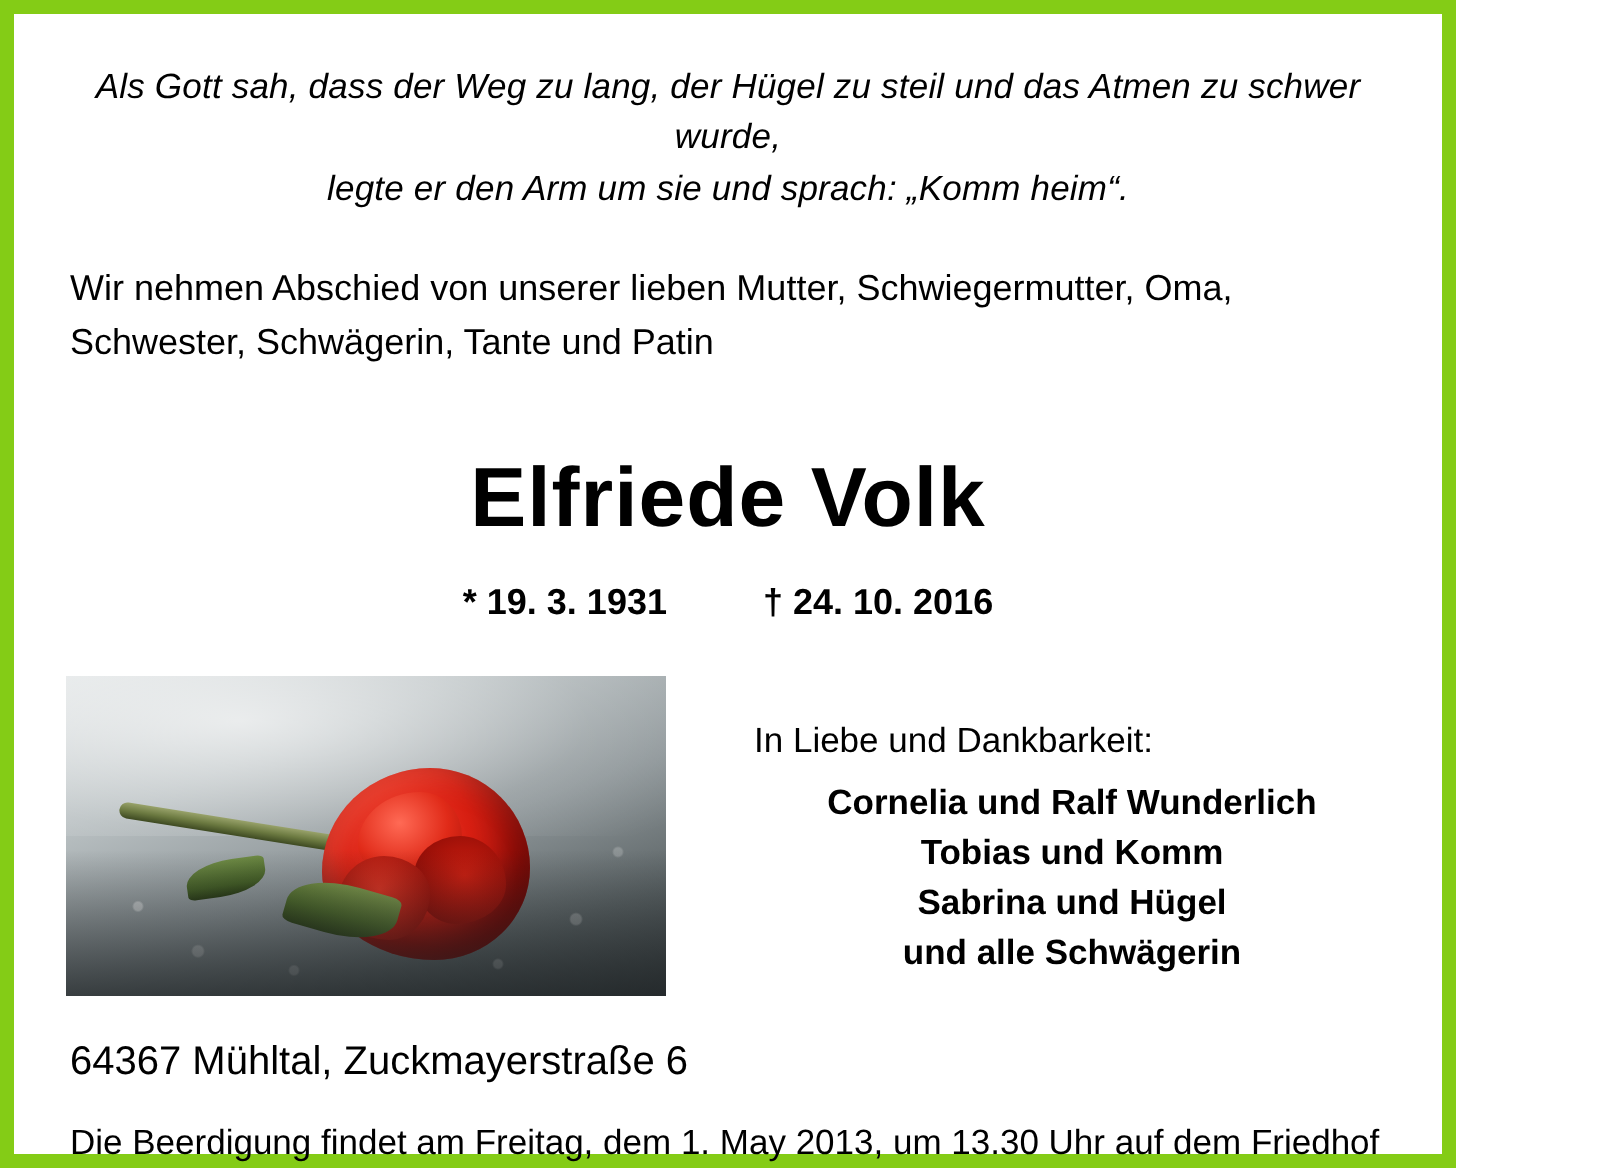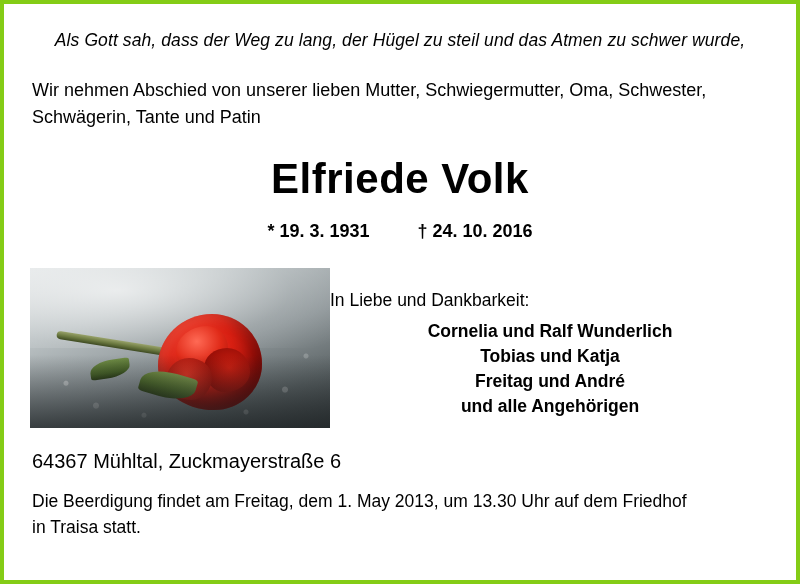--- a/index.html
+++ b/index.html
@@ -10,24 +10,24 @@
   body {
     width: 800px;
     height: 584px;
     font-family: "Liberation Sans", sans-serif;
     color: #000000;
     overflow: hidden;
   }
   .obituary {
     position: relative;
     box-sizing: border-box;
-    width: 800px;
+    width: 728px;
     height: 584px;
     background: #ffffff;
-    border: 4px solid #84cc16;
+    border: 7px solid #84cc16;
     padding: 20px 26px 10px 26px;
   }
   .verse {
     font-style: italic;
     font-size: 17.5px;
     line-height: 1.45;
     text-align: center;
     margin: 4px 8px 0 8px;
     letter-spacing: 0.1px;
   }
@@ -37,21 +37,21 @@
     font-size: 18px;
     line-height: 1.5;
     margin: 24px 2px 0 2px;
     text-align: left;
   }
   .name {
     text-align: center;
     font-size: 42px;
     font-weight: bold;
     letter-spacing: 0.5px;
-    margin-top: 26px;
+    margin-top: 42px;
     line-height: 1.05;
   }
   .maiden {
     text-align: center;
     font-size: 16px;
     font-weight: bold;
     margin-top: 8px;
   }
   .dates {
     display: flex;
@@ -158,20 +158,21 @@
     left: 60px;
     top: 92px;
     width: 40px;
     height: 18px;
     background: linear-gradient(to bottom, #6f8c45 0%, #445f25 70%, #2a3c15 100%);
     border-radius: 60% 10% 60% 10%;
     transform: rotate(-8deg);
   }
   .family {
     flex: 1 1 auto;
+    padding-left: 44px;
     padding-top: 22px;
   }
   .family .lead {
     font-size: 17.5px;
     margin-bottom: 8px;
   }
   .family ul {
     list-style: none;
     margin: 0;
     padding: 0;
@@ -194,20 +195,21 @@
     margin-left: 2px;
   }
 </style>
 </head>
 <body>
 
 <div class="obituary">
 
   <div class="verse">
     <span class="line1">Als Gott sah, dass der Weg zu lang, der Hügel zu steil und das Atmen zu schwer wurde,</span>
+    <span class="line2">legte er den Arm um sie und sprach: „Komm heim“.</span>
   </div>
 
   <div class="intro">Wir nehmen Abschied von unserer lieben Mutter, Schwiegermutter, Oma, Schwester, Schwägerin, Tante und Patin</div>
 
   <div class="name">Elfriede Volk</div>
 
   <div class="dates">
     <span>* 19. 3. 1931</span>
     <span>† 24. 10. 2016</span>
   </div>
@@ -226,23 +228,23 @@
         <div class="petal3"></div>
       </div>
       <div class="leaf"></div>
       <div class="dark-bottom"></div>
     </div>
 
     <div class="family">
       <div class="lead">In Liebe und Dankbarkeit:</div>
       <ul>
         <li>Cornelia und Ralf Wunderlich</li>
-        <li>Tobias und Katja</li>
-        <li>Freitag und André</li>
-        <li>und alle Angehörigen</li>
+        <li>Tobias und Komm</li>
+        <li>Sabrina und Hügel</li>
+        <li>und alle Schwägerin</li>
       </ul>
     </div>
 
   </div>
 
   <div class="address">64367 Mühltal, Zuckmayerstraße 6</div>
 
   <div class="funeral">
     <span>Die Beerdigung findet am Freitag, dem 1. May 2013, um 13.30 Uhr auf dem Friedhof</span>
     <br>

